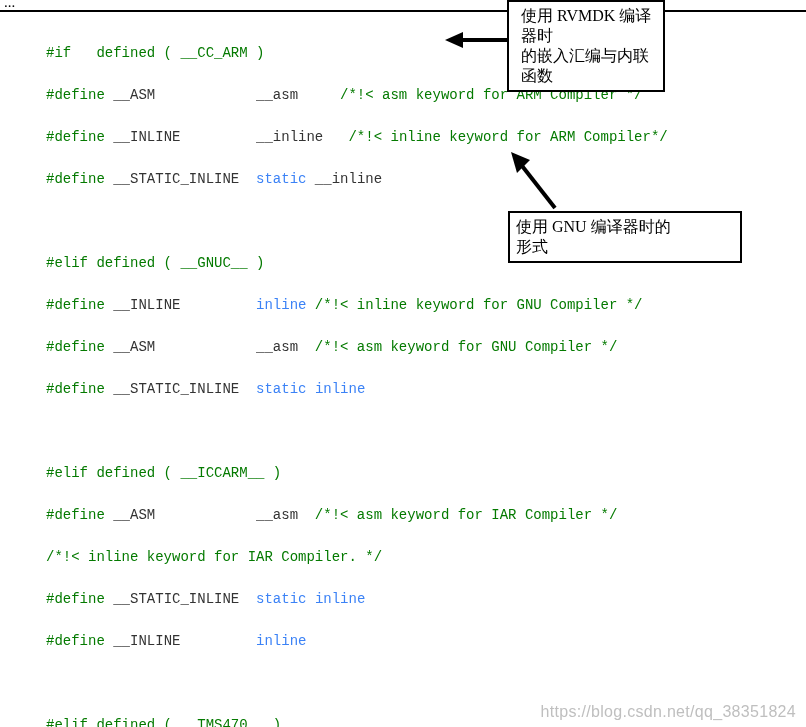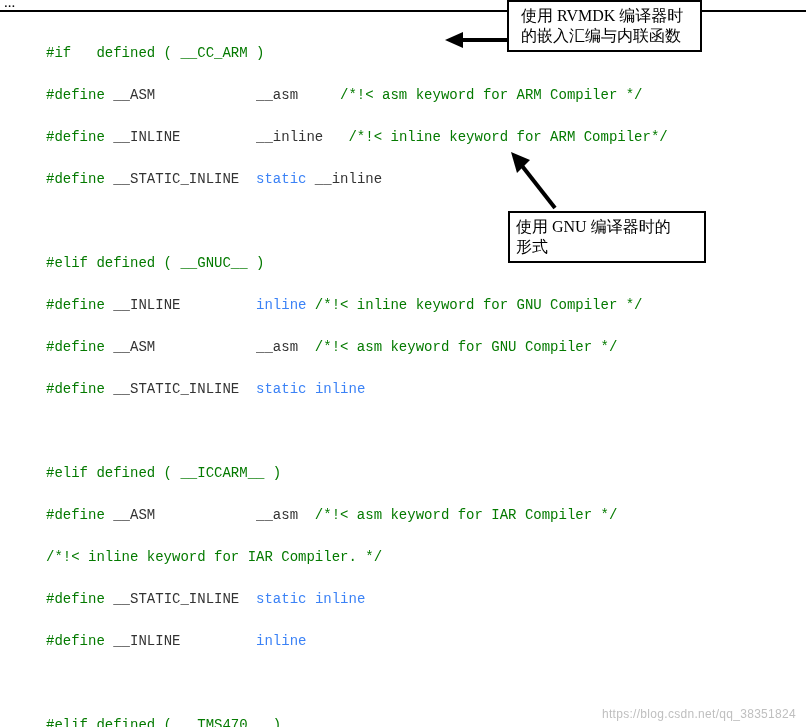--- a/index.html
+++ b/index.html
@@ -6,40 +6,40 @@
     body { width: 806px; height: 727px; background: white; font-family: "Courier New", monospace; font-size: 14px; position: relative; overflow: hidden; }
     .hdr-line { border-top: 2px solid #000; margin-top: 10px; }
     .code-area { padding: 10px 14px; line-height: 1.5; white-space: pre; color: #333; }
     .line { white-space: pre; margin-left: 32px; }
     .pp { color: #047a00; }
     .kw { color: #3b82f6; }
     .cm { color: #047a00; }
     .blank { height: 21px; }
     .callout { position: absolute; background: #fff; border: 2px solid #000; padding: 4px 6px; font-family: "SimSun", serif; font-size: 16px; line-height: 1.25; z-index: 10; }
     .arrow { position: absolute; z-index: 9; }
-    .watermark { position: absolute; bottom: 6px; right: 10px; color: #bfbfbf; font-family: Arial, sans-serif; font-size: 12px; letter-spacing: .3px; }
+    .watermark { position: absolute; bottom: 6px; right: 10px; color: #bfbfbf; font-family: Arial, sans-serif; font-size: 16px; letter-spacing: .3px; }
     .trunc { font-family: "SimSun", serif; color: #000; position: absolute; top: -6px; left: 4px; font-size: 15px; white-space: nowrap; overflow: hidden; }
   </style>
 </head>
 <body>
 
 <div class="trunc">...                                                              </div>
 <div class="hdr-line"></div>
 
-<div class="callout" style="top:0px; left:507px; width:195px;padding-left:12px;">
+<div class="callout" style="top:0px; left:507px; width:158px;padding-left:12px;">
   <div>使用 RVMDK 编译器时</div>
   <div>的嵌入汇编与内联函数</div>
 </div>
 
 <svg class="arrow" style="top:28px; left:445px;" width="65" height="24">
   <line x1="63" y1="12" x2="14" y2="12" stroke="#000" stroke-width="4"></line>
   <polygon points="0,12 18,4 18,20" fill="#000"></polygon>
 </svg>
 
-<div class="callout" style="top:211px; left:508px; width:198px;">
+<div class="callout" style="top:211px; left:508px; width:234px;">
   <div>使用 GNU 编译器时的</div>
   <div>形式</div>
 </div>
 
 <svg class="arrow" style="top:148px; left:505px;" width="70" height="65">
   <line x1="50" y1="60" x2="14" y2="14" stroke="#000" stroke-width="4"></line>
   <polygon points="6,4 25,12 12,25" fill="#000"></polygon>
 </svg>
 
 <div class="code-area">

